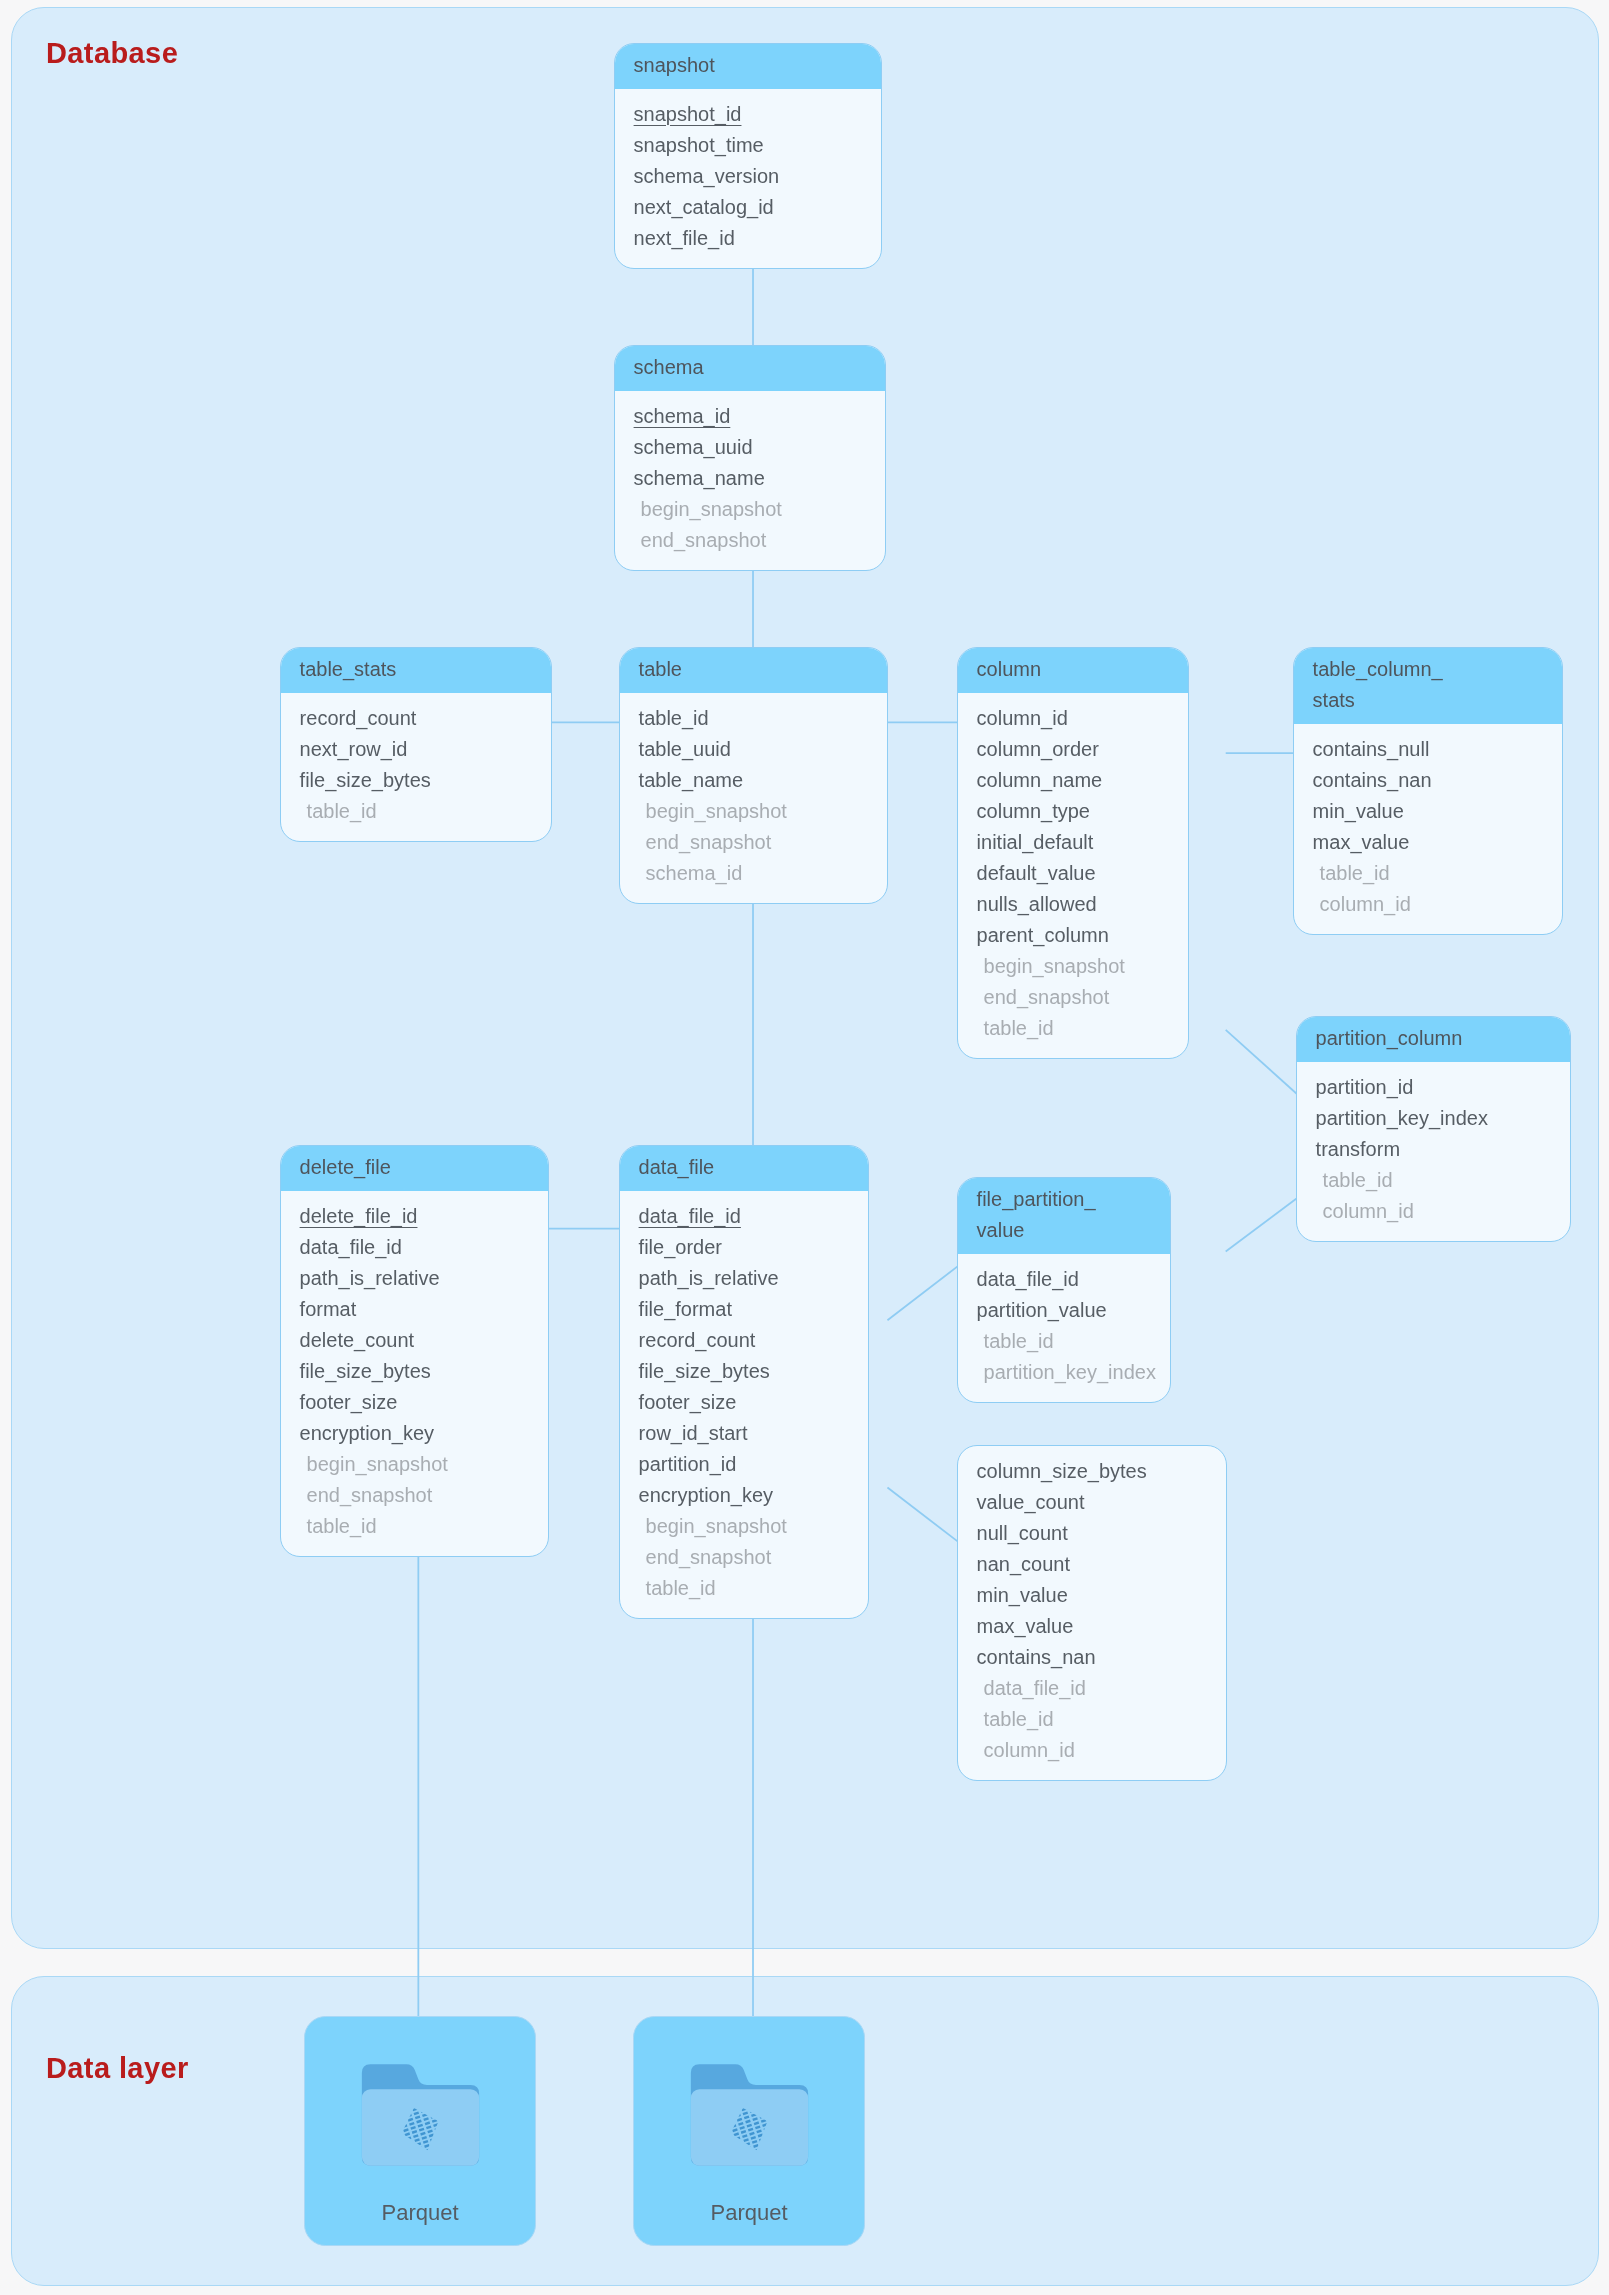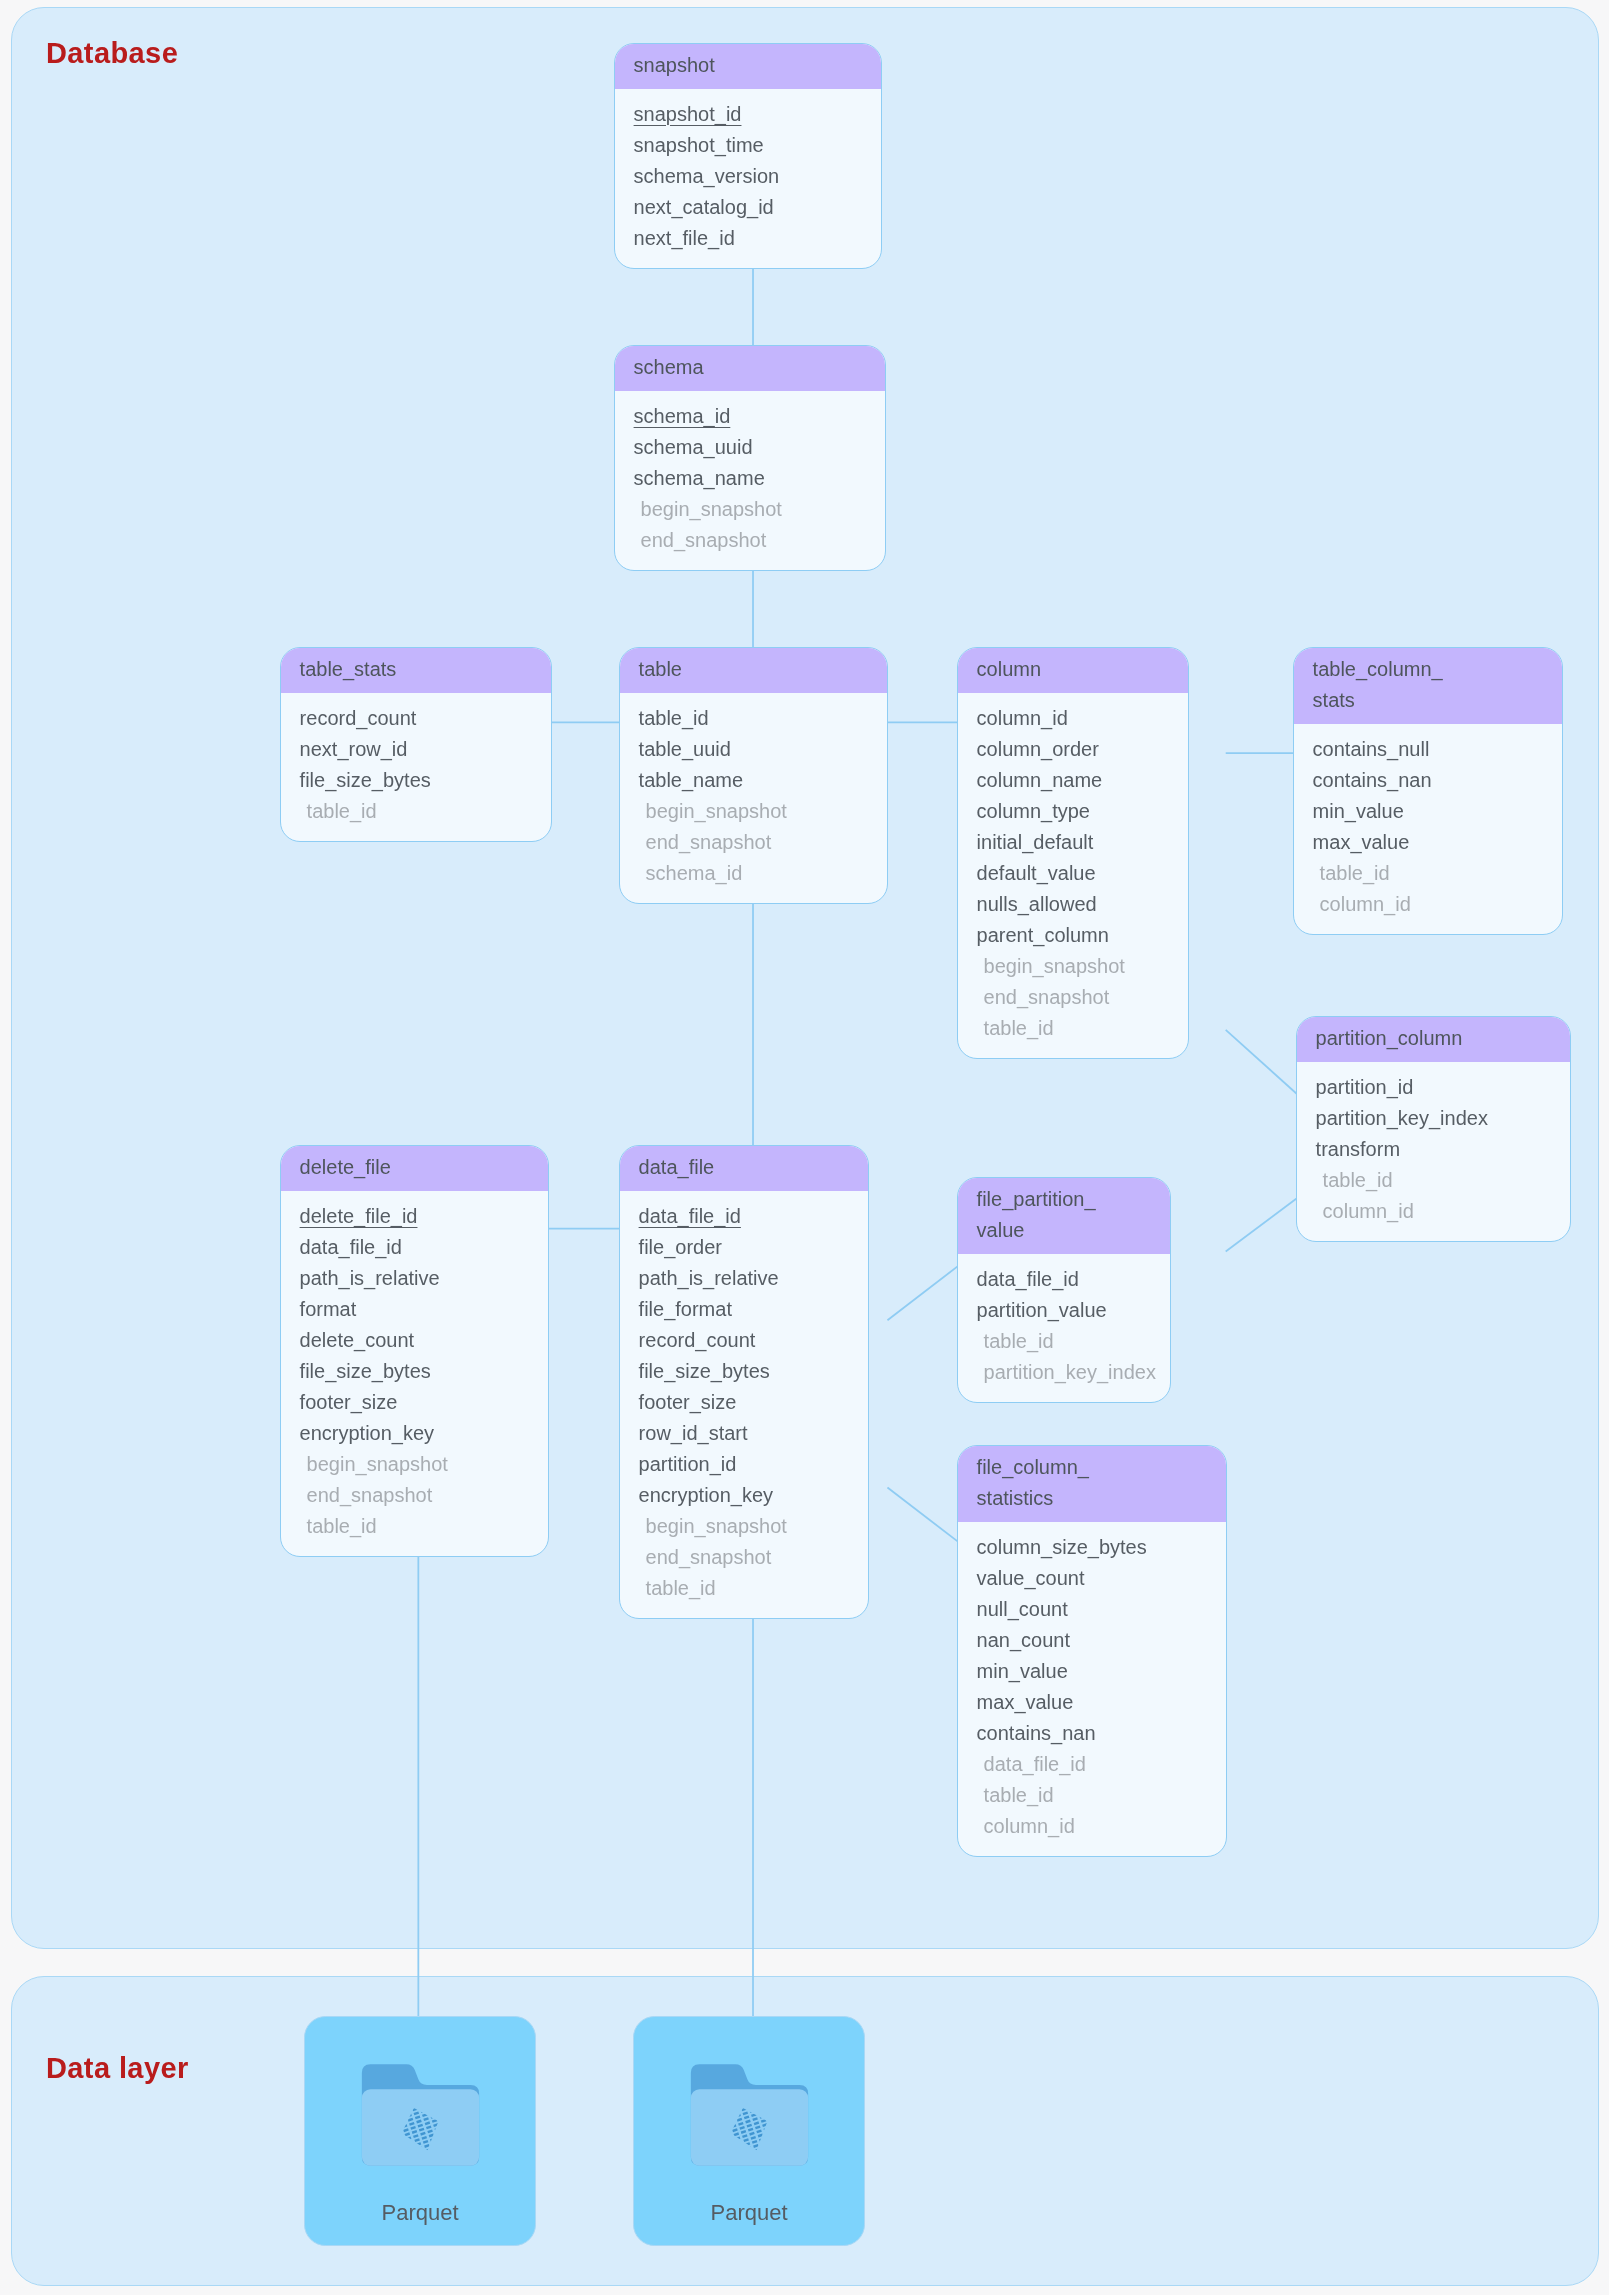--- a/index.html
+++ b/index.html
@@ -40,21 +40,21 @@
   #entities { position: absolute; left: 0; top: 0; z-index: 2; }
   .entity {
     position: absolute;
     background: #f2f9fe;
     border: 1.4px solid #8ecdf4;
     border-radius: 20px;
     box-sizing: border-box;
     overflow: hidden;
   }
   .entity-header {
-    background: #c4b5fd;
+    background: #7dd3fc;
     padding: 6.4px 18.6px 7.2px 18.6px;
     font-size: 20px; line-height: 31px;
     color: #4e555c;
     white-space: pre-line;
   }
   .entity-fields { padding: 10px 18.6px 14.3px 18.6px; }
   .field {
     font-size: 20px; line-height: 31px;
     color: #565d64;
     white-space: nowrap;
@@ -220,22 +220,20 @@
     <div class="entity-header">file_partition_
 value</div>
     <div class="entity-fields">
         <div class="field">data_file_id</div>
         <div class="field">partition_value</div>
         <div class="field muted">table_id</div>
         <div class="field muted">partition_key_index</div>
       </div>
   </div>
     <div class="entity" style="left: 957px; top: 1445px; width: 270px;">
-    <div class="entity-header">file_column_
-statistics</div>
     <div class="entity-fields">
         <div class="field">column_size_bytes</div>
         <div class="field">value_count</div>
         <div class="field">null_count</div>
         <div class="field">nan_count</div>
         <div class="field">min_value</div>
         <div class="field">max_value</div>
         <div class="field">contains_nan</div>
         <div class="field muted">data_file_id</div>
         <div class="field muted">table_id</div>

